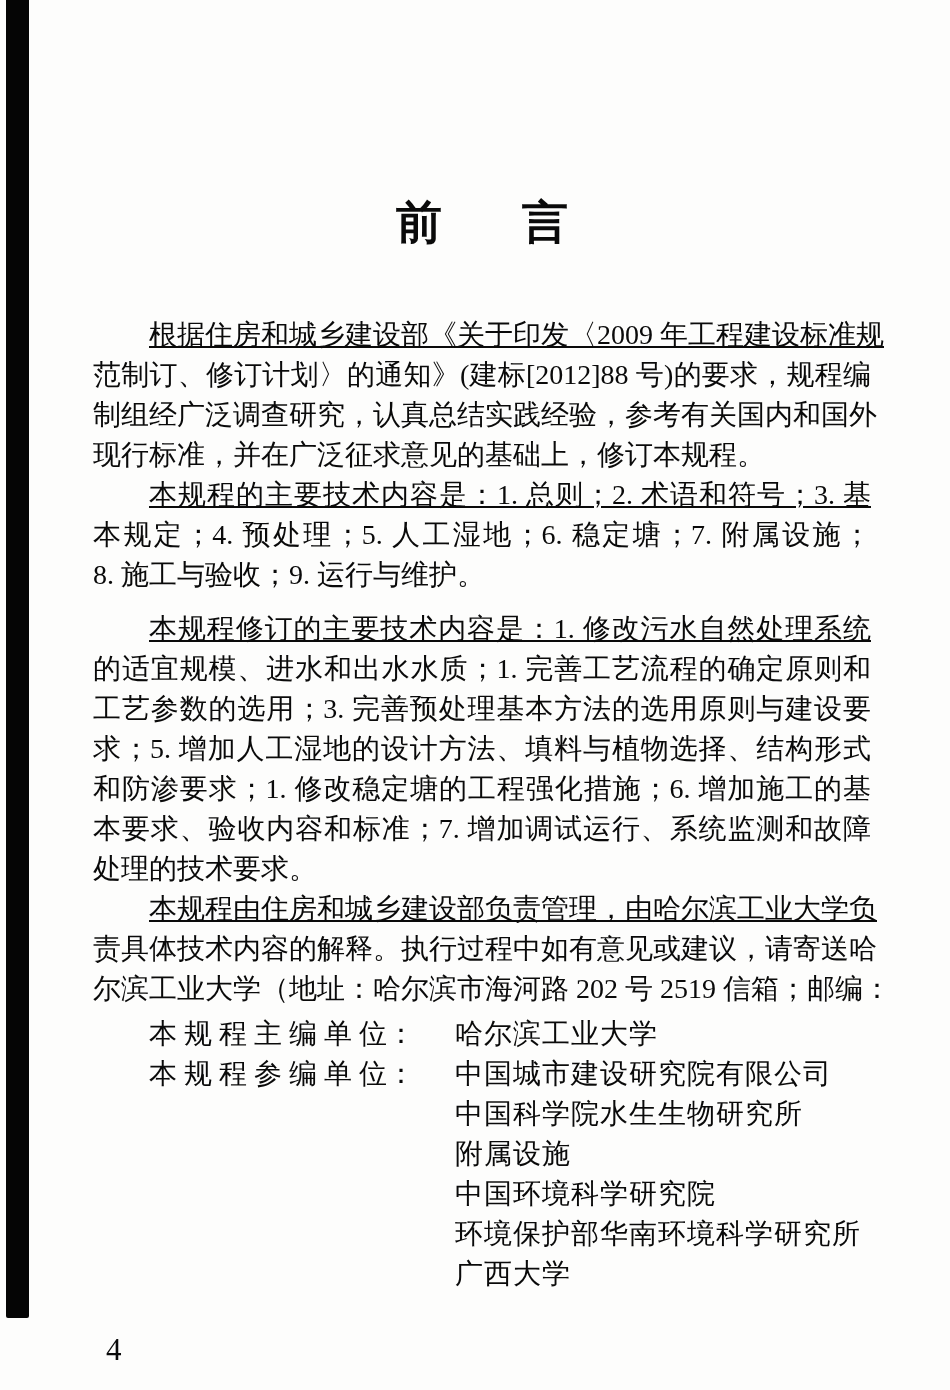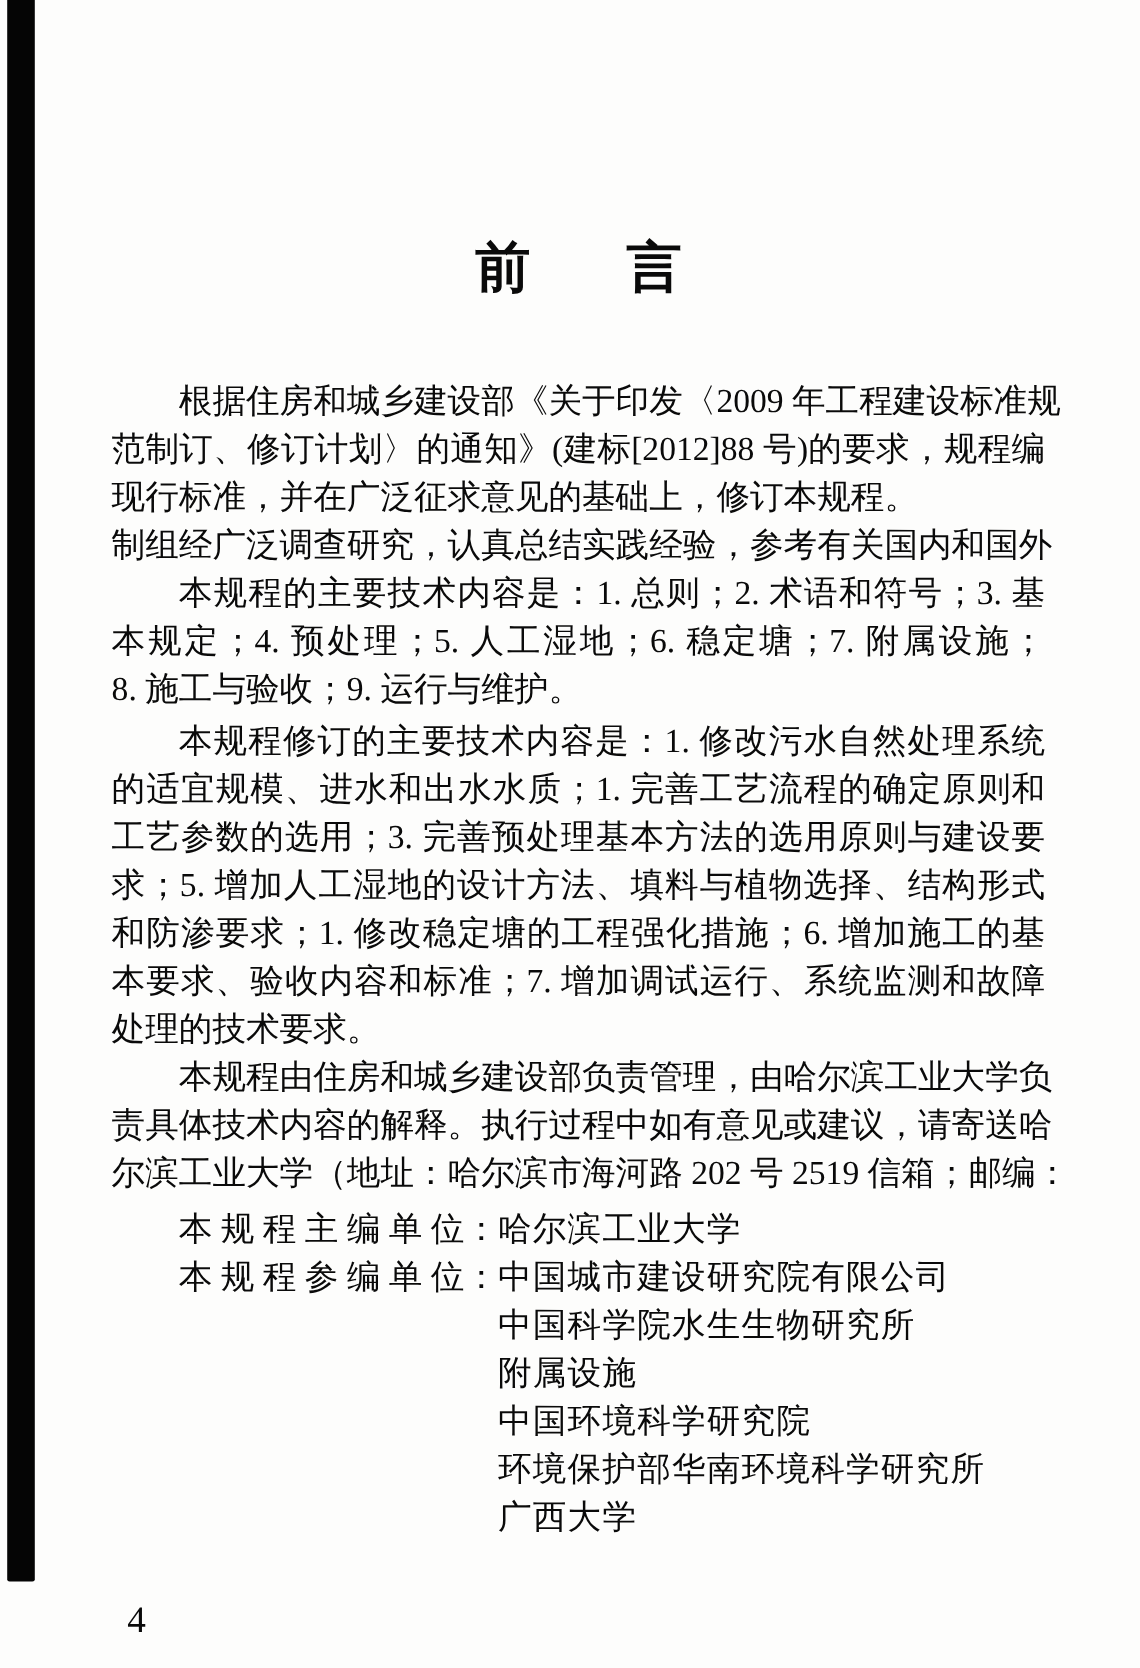--- a/index.html
+++ b/index.html
@@ -46,35 +46,36 @@
     line-height: 40px;
     white-space: nowrap;
     text-align: justify;
     text-align-last: justify;
     text-justify: inter-character;
   }
   .ln.end {
     text-align: left;
     text-align-last: left;
   }
-  .ln.ind { text-indent: 56px; }
-  .gap-a { margin-top: 4px; }
+  .ln.ind { text-indent: 56px; text-decoration: underline; }
+  .gap-a { margin-top: 14px; }
   .gap-b { margin-top: 5px; }
   .unit-line {
     height: 40px;
     line-height: 40px;
     white-space: nowrap;
     text-align: left;
     text-align-last: left;
   }
   .unit-line.lbl { padding-left: 56px; }
   .unit-line.cont { padding-left: 322px; }
   .uname {
-    font-family: Liberation Sans, sans-serif;
+    font-family: Liberation Serif, serif;
     letter-spacing: 1px;
+    margin-left: 40px;
   }
   .pagenum {
     position: absolute;
     left: 106px;
     top: 1330px;
     font-size: 31px;
     line-height: 40px;
     font-family: "Liberation Serif", "DejaVu Serif", serif;
   }
 </style>
@@ -87,22 +88,22 @@
 
   <div class="title">
     <span>前</span>
     <span>言</span>
   </div>
 
   <div class="body">
 
     <div class="ln ind">根据住房和城乡建设部《关于印发〈2009 年工程建设标准规</div>
     <div class="ln">范制订、修订计划〉的通知》(建标[2012]88 号)的要求，规程编</div>
+    <div class="ln">制组经广泛调查研究，认真总结实践经验，参考有关国内和国外</div>
     <div class="ln end">现行标准，并在广泛征求意见的基础上，修订本规程。</div>
-    <div class="ln">制组经广泛调查研究，认真总结实践经验，参考有关国内和国外</div>
 
     <div class="ln ind">本规程的主要技术内容是：1. 总则；2. 术语和符号；3. 基</div>
     <div class="ln">本规定；4. 预处理；5. 人工湿地；6. 稳定塘；7. 附属设施；</div>
     <div class="ln end">8. 施工与验收；9. 运行与维护。</div>
 
     <div class="ln ind gap-a">本规程修订的主要技术内容是：1. 修改污水自然处理系统</div>
     <div class="ln">的适宜规模、进水和出水水质；1. 完善工艺流程的确定原则和</div>
     <div class="ln">工艺参数的选用；3. 完善预处理基本方法的选用原则与建设要</div>
     <div class="ln">求；5. 增加人工湿地的设计方法、填料与植物选择、结构形式</div>
     <div class="ln">和防渗要求；1. 修改稳定塘的工程强化措施；6. 增加施工的基</div>

